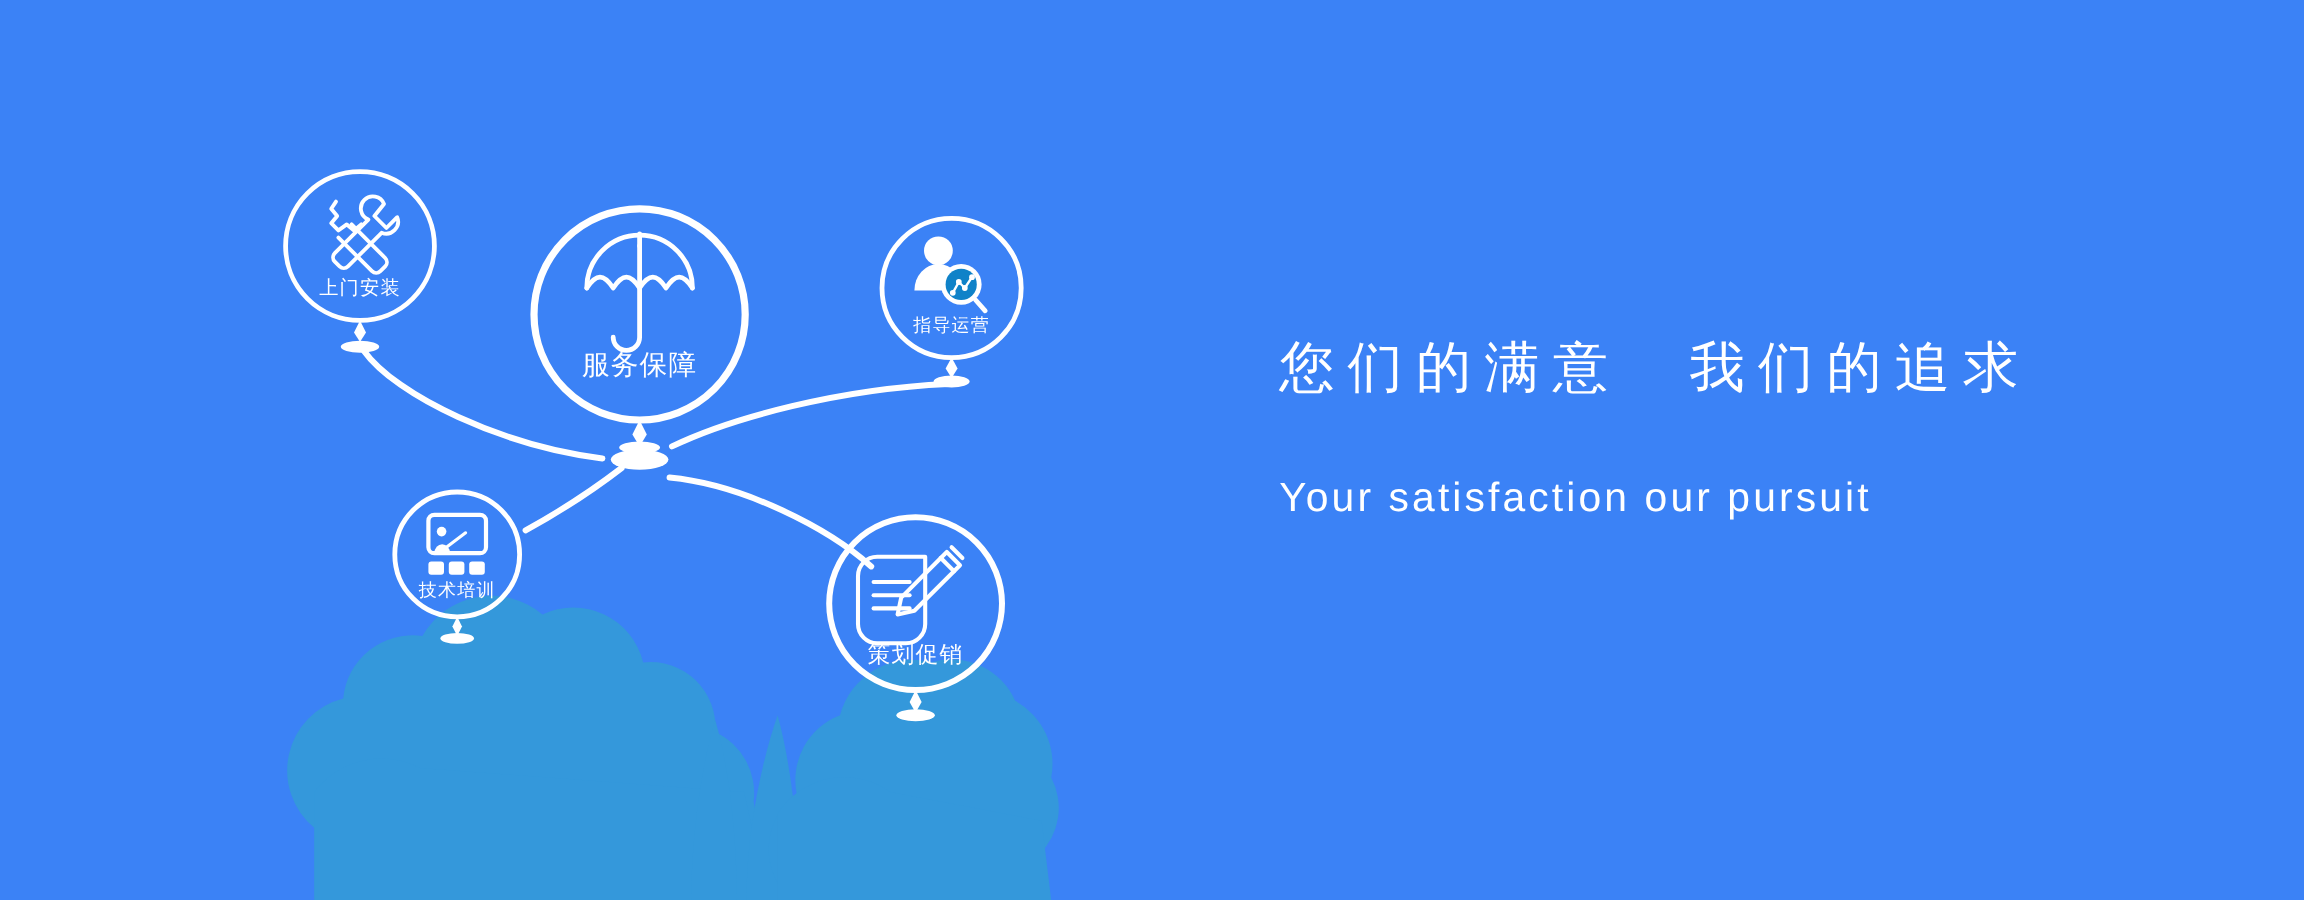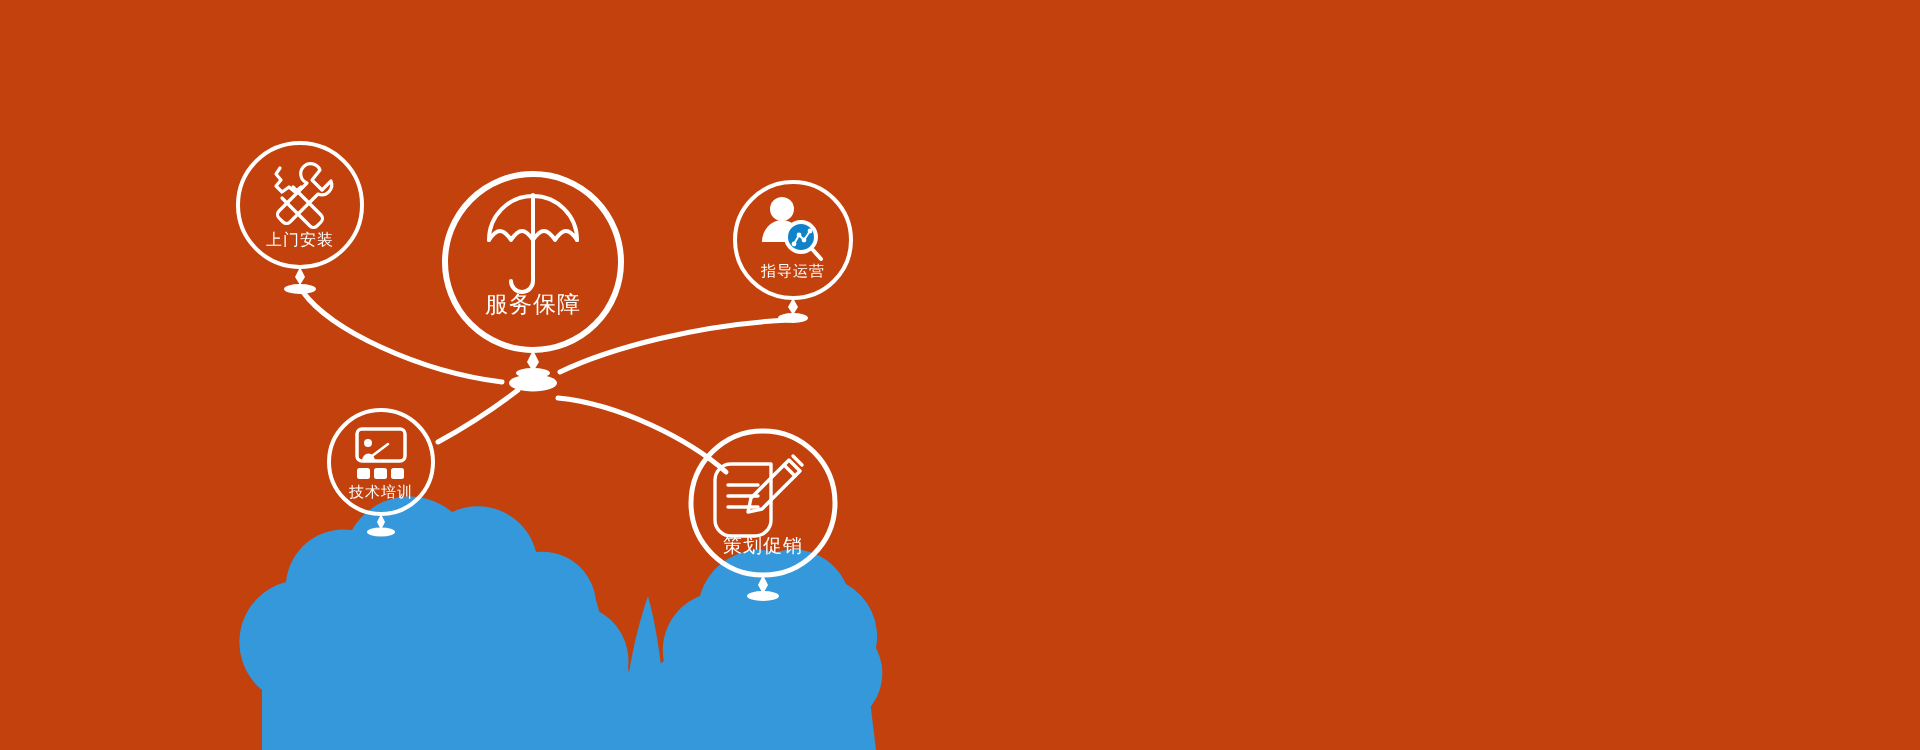--- a/index.html
+++ b/index.html
@@ -9,21 +9,21 @@
     background: #0f82c8;
   }
   body {
     font-family: "Liberation Sans", "DejaVu Sans", sans-serif;
   }
   .banner {
     position: relative;
     width: 1920px;
     height: 750px;
     overflow: hidden;
-    background: #c2410c;
+    background: #3b82f6;
   }
   .layer {
     position: absolute;
     left: 0;
     top: 0;
     width: 1920px;
     height: 750px;
   }
   .tagline {
     position: absolute;
@@ -194,14 +194,18 @@
         <path d="M728 507 h30"></path>
 
         <path d="M789 460 l11 11 -38 38 -14 3 3 -14 z"></path>
         <path d="M784 465 l11 11"></path>
         <path d="M793 456 l9 9"></path>
       </g>
       <text class="node-label" x="763" y="552" font-size="19">策划促销</text>
     </g>
   </svg>
 
+  <div class="tagline">
+    <div class="tagline-cn">您们的满意　我们的追求</div>
+    <div class="tagline-en">Your satisfaction our pursuit</div>
+  </div>
 
 </div>
 
 </body></html>

